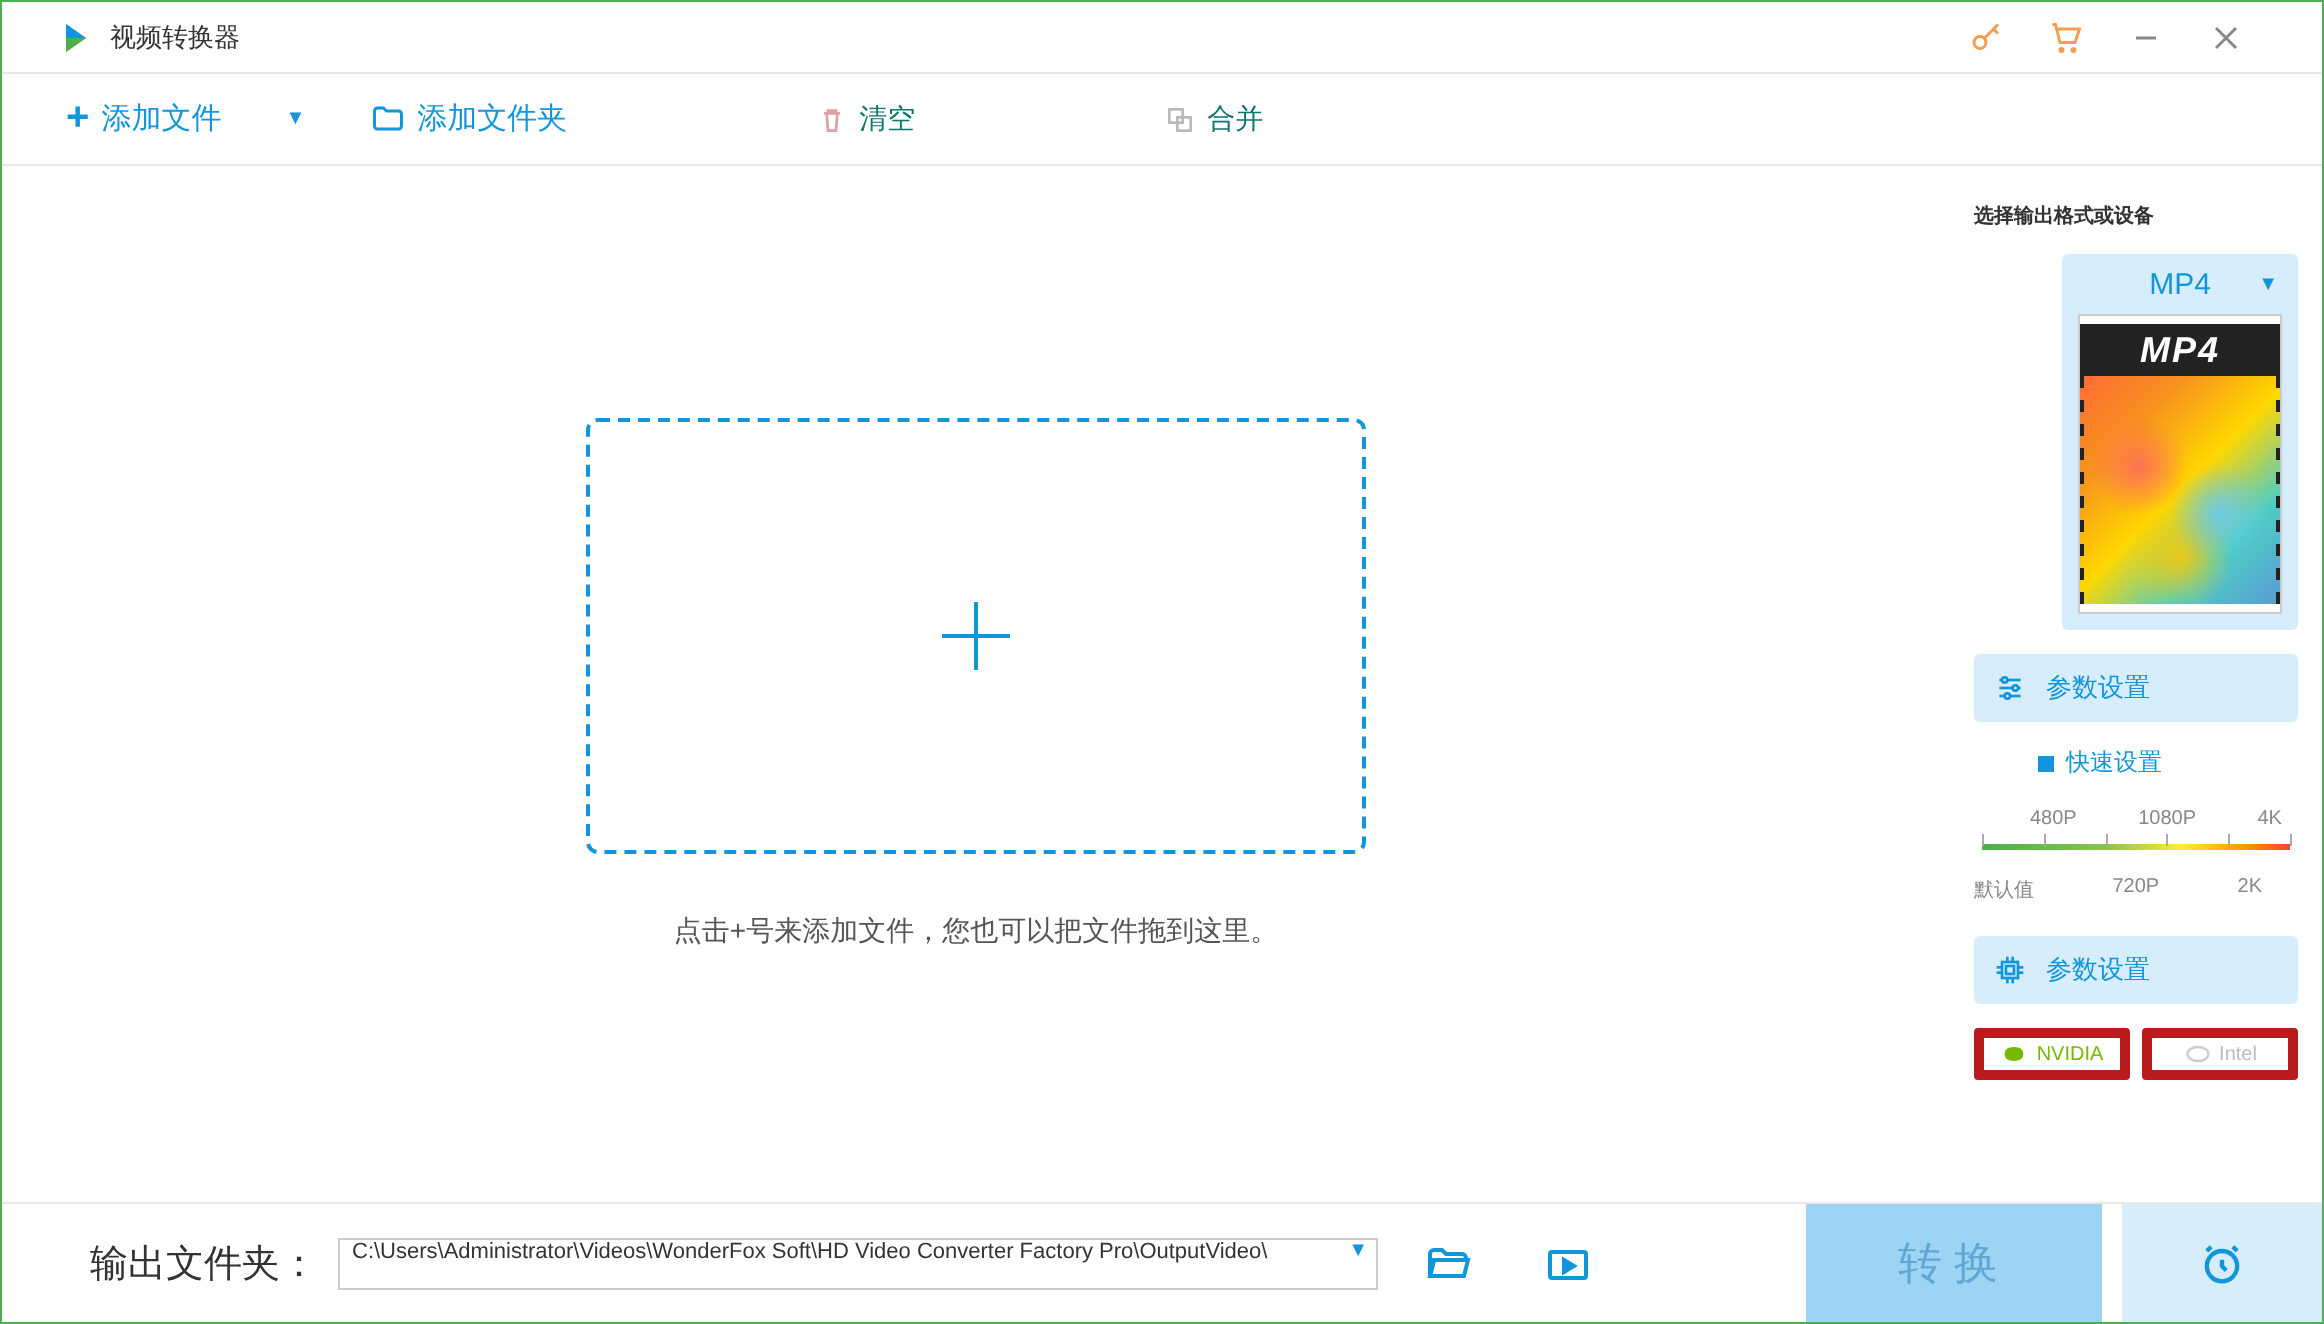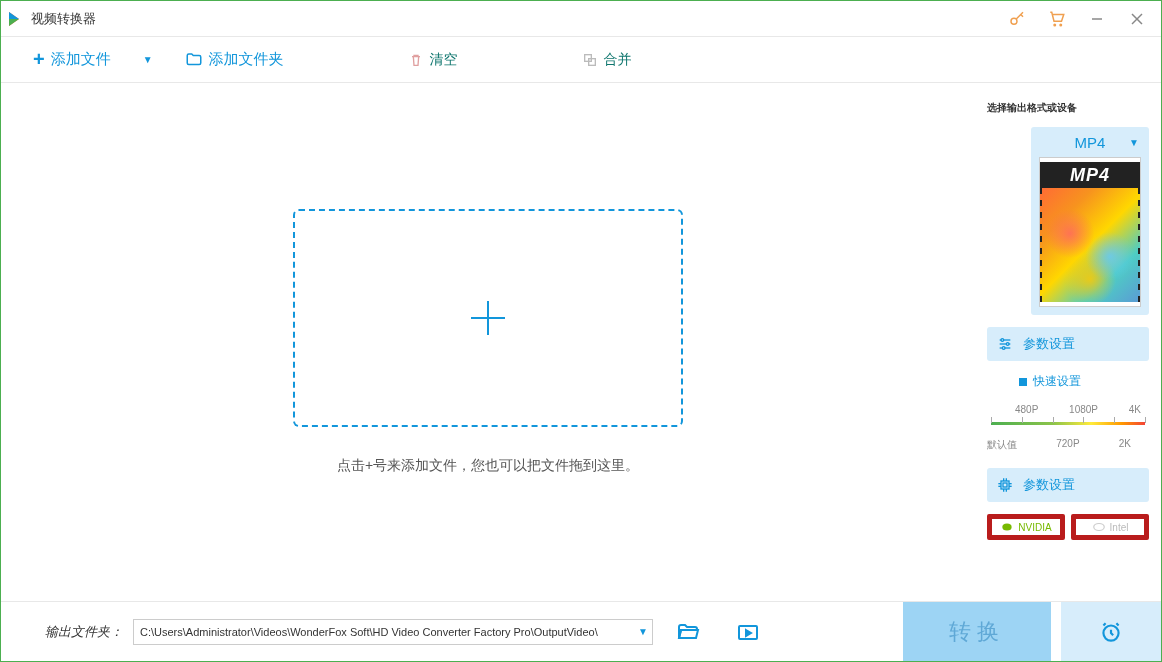--- a/index.html
+++ b/index.html
@@ -1,17 +1,17 @@
 <!DOCTYPE html>
 <html><head>
 <meta charset="utf-8">
 <style>
 * { box-sizing: border-box; margin: 0; padding: 0; font-family: "Microsoft YaHei", Arial, sans-serif; }
 body { width: 1162px; height: 662px; background: #fff; overflow: hidden; position: relative; border: 1px solid #4caf50; }
-.titlebar { height: 36px; display: flex; align-items: center; padding: 0 4px; border-bottom: 1px solid #e8e8e8; justify-content: center; }
+.titlebar { height: 36px; display: flex; align-items: center; padding: 0 28px; border-bottom: 1px solid #e8e8e8; justify-content: center; }
 .titlebar .logo { width: 18px; height: 18px; margin-right: 8px; }
 .titlebar .title { font-size: 13px; color: #333; }
 .titlebar .spacer { flex: 1; }
 .titlebar .icon-btn { width: 40px; height: 36px; display: flex; align-items: center; justify-content: center; cursor: pointer; color: #999; }
 .toolbar { height: 46px; display: flex; align-items: center; padding: 0 32px; gap: 32px; border-bottom: 1px solid #e8e8e8; }
 .tool-btn { display: flex; align-items: center; gap: 6px; cursor: pointer; font-size: 14px; color: #666; }
 .tool-btn.primary { color: #1296db; font-size: 15px; }
 .tool-btn .plus { font-size: 20px; font-weight: bold; color: #1296db; }
 .tool-btn.disabled { color: #0f766e; }
 .main { display: flex; height: 518px; }
@@ -39,22 +39,22 @@
 .slider-row1 { top: 0; padding: 0 8px 0 28px; }
 .slider-row2 { top: 34px; padding: 0 18px 0 0;}
 .slider-line { position: absolute; top: 18px; left: 4px; right: 4px; height: 3px; background: linear-gradient(90deg,#4caf50 0%,#8bc34a 40%,#ffeb3b 65%,#ff9800 85%,#f44336 100%); }
 .slider-ticks { position: absolute; top: 13px; left: 4px; right: 4px; height: 12px; }
 .tick { position: absolute; width: 1px; height: 6px; background: #aaa; top: 0; }
 .gpu-row { display: flex; gap: 6px; }
 .gpu-badge { flex: 1; height: 26px; border: 5px solid #b91c1c; border-radius: 2px; display: flex; align-items: center; justify-content: center; gap: 4px; font-size: 10px; cursor: pointer; }
 .gpu-badge.nv { color: #76b900; }
 .gpu-badge.intel { color: #bbb; }
 .bottombar { height: 60px; border-top: 1px solid #e8e8e8; display: flex; align-items: center; padding: 0 0 0 44px; gap: 10px; }
-.out-label { font-size: 13px; color: #333; font-style: italic; }
-.out-path { width: 520px; height: 26px; border: 1px solid #ccc; font-size: 11px; padding: 0 24px 0 6px; color: #333; position: relative; display: flex; align-items: center; }
+.out-label { font-size: 19px; color: #333; }
+.out-path { width: 520px; height: 26px; border: 1px solid #ccc; font-size: 11px; padding: 0 24px 0 6px; color: #333; position: relative; display: flex; }
 .out-path .dd { position: absolute; right: 4px; color: #1296db; font-size: 10px; }
 .bottom-icon { width: 50px; height: 36px; display: flex; align-items: center; justify-content: center; color: #1296db; cursor: pointer; font-size: 20px; }
 .bottom-spacer { flex: 1; }
 .convert-btn { width: 148px; height: 60px; background: #9dd4f4; color: #5fa8d6; font-size: 22px; display: flex; align-items: center; justify-content: center; cursor: pointer; letter-spacing: 6px; }
 .schedule-btn { width: 100px; height: 60px; background: #d7edfb; display: flex; align-items: center; justify-content: center; color: #1296db; cursor: pointer; }
 </style>
 </head>
 <body>
 
 <div class="titlebar">

